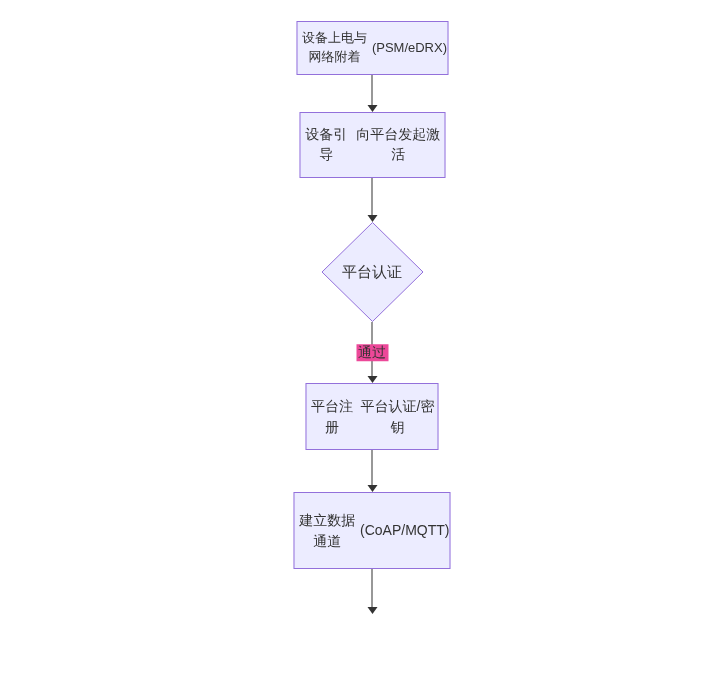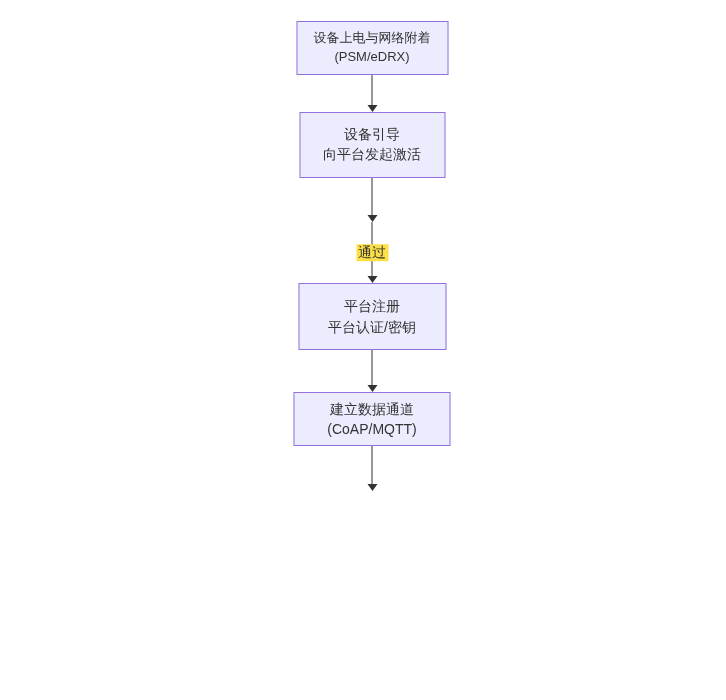--- a/index.html
+++ b/index.html
@@ -23,24 +23,23 @@
     align-items: center;
     padding-top: 21px;
   }
 
   .node.rect {
     box-sizing: border-box;
     background: #ECECFF;
     border: 1px solid #9370DB;
     color: #333333;
     display: flex;
-    flex-direction: column;
     justify-content: center;
     align-items: center;
-    text-align: left;
+    text-align: center;
     line-height: 1.45;
     font-size: 14px;
   }
 
   .edge {
     position: relative;
     display: flex;
     flex-direction: column;
     align-items: center;
     width: 40px;
@@ -55,21 +54,21 @@
     height: 0;
     border-left: 5px solid transparent;
     border-right: 5px solid transparent;
     border-top: 7px solid #333333;
   }
   .edge-label {
     position: absolute;
     left: 50%;
     top: 50%;
     transform: translate(-50%, -50%);
-    background: #fde047;
+    background: #ec4899;
     color: #333333;
     font-size: 14px;
     line-height: 1.25;
     padding: 0 2px;
     white-space: nowrap;
   }
 
   .node.diamond {
     position: relative;
     width: 102px;
@@ -104,38 +103,44 @@
     <div class="node rect" style="width:146px;height:66px;font-family:Liberation Mono, monospace;">
       <span>设备引导</span>
       <span>向平台发起激活</span>
     </div>
 
     <div class="edge" style="height:44px;">
       <div class="edge-line"></div>
       <div class="arrowhead"></div>
     </div>
 
+    <div class="node diamond">
+      <svg width="102" height="100" viewBox="0 0 102 100">
+        <polygon points="51,0.5 101.5,50 51,99.5 0.5,50" fill="#ECECFF" stroke="#9370DB" stroke-width="1"></polygon>
+      </svg>
+      <div class="diamond-label">平台认证</div>
+    </div>
 
     <div class="edge" style="height:61px;">
       <div class="edge-line"></div>
       <div class="arrowhead"></div>
       <span class="edge-label">通过</span>
     </div>
 
-    <div class="node rect" style="width:148px;height:67px;">
+    <div class="node rect" style="width:133px;height:67px;">
       <span>平台注册</span>
       <span>平台认证/密钥</span>
     </div>
 
     <div class="edge" style="height:42px;">
       <div class="edge-line"></div>
       <div class="arrowhead"></div>
     </div>
 
-    <div class="node rect" style="width:157px;height:54px;">
+    <div class="node rect" style="width:157px;height:77px;">
       <span>建立数据通道</span>
       <span>(CoAP/MQTT)</span>
     </div>
 
     <div class="edge" style="height:45px;">
       <div class="edge-line"></div>
       <div class="arrowhead"></div>
     </div>
 
 

